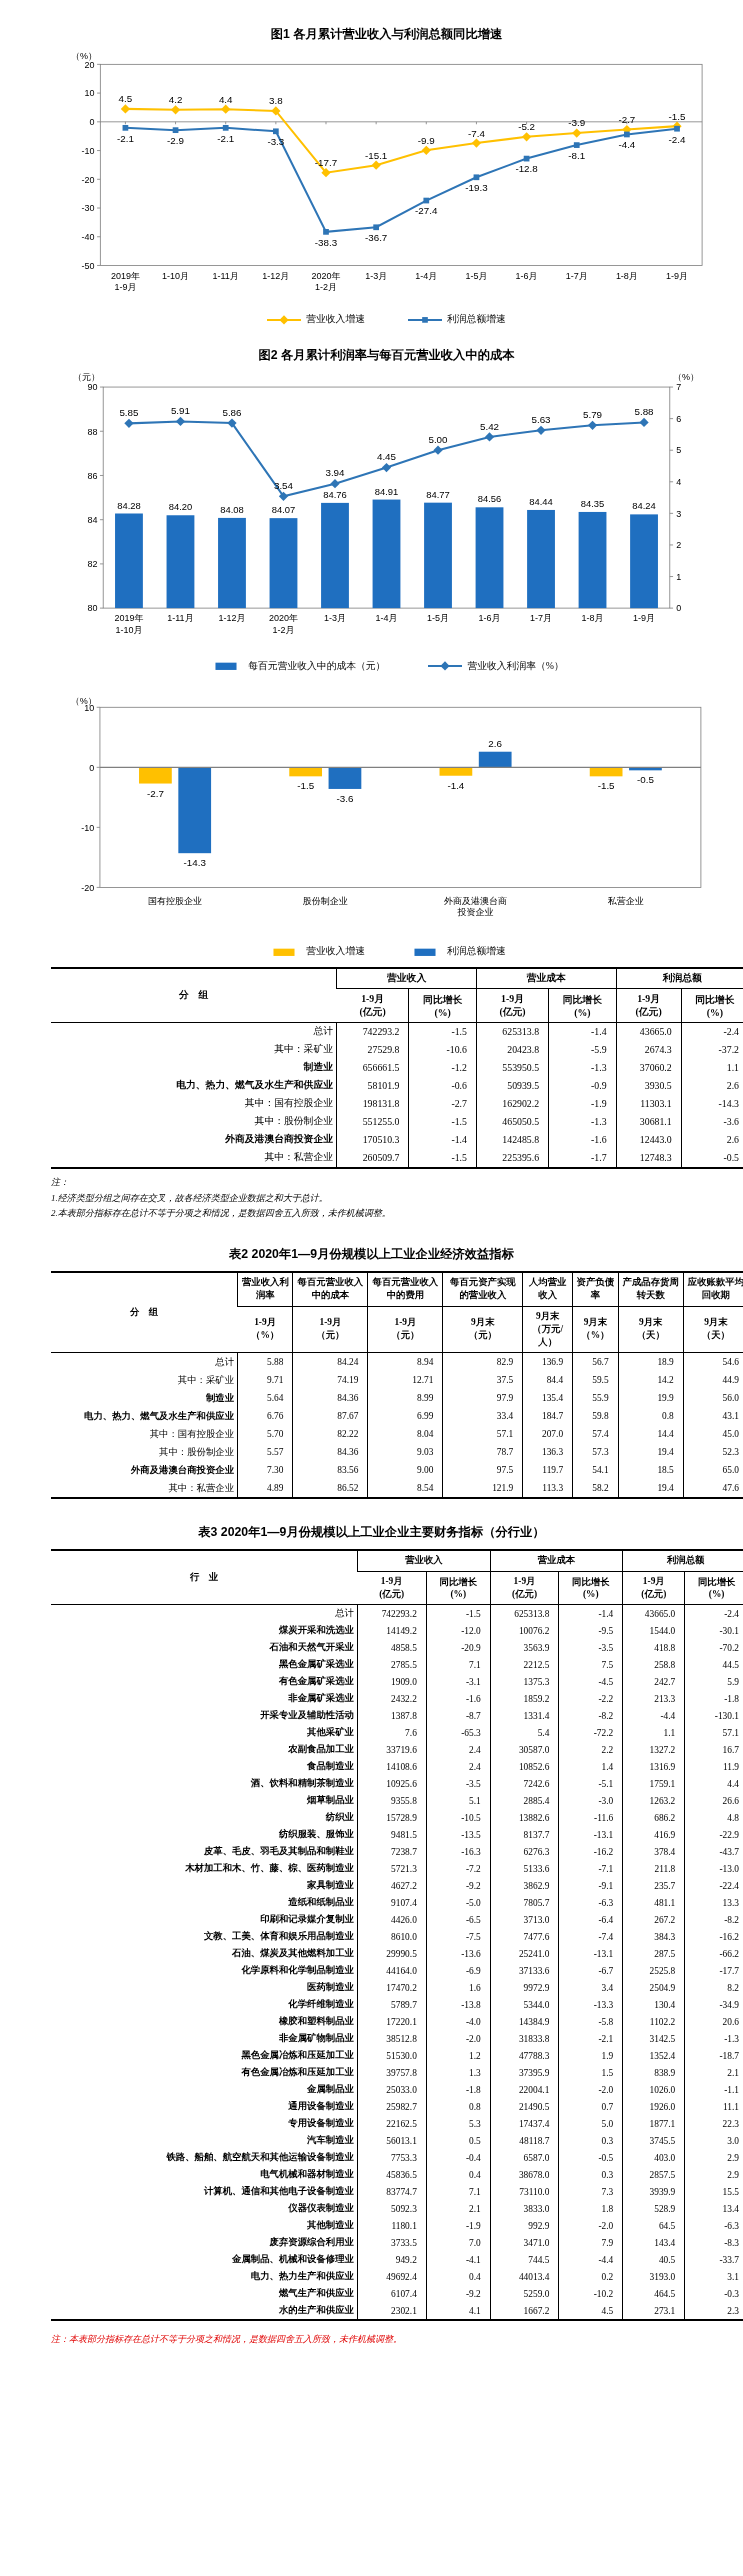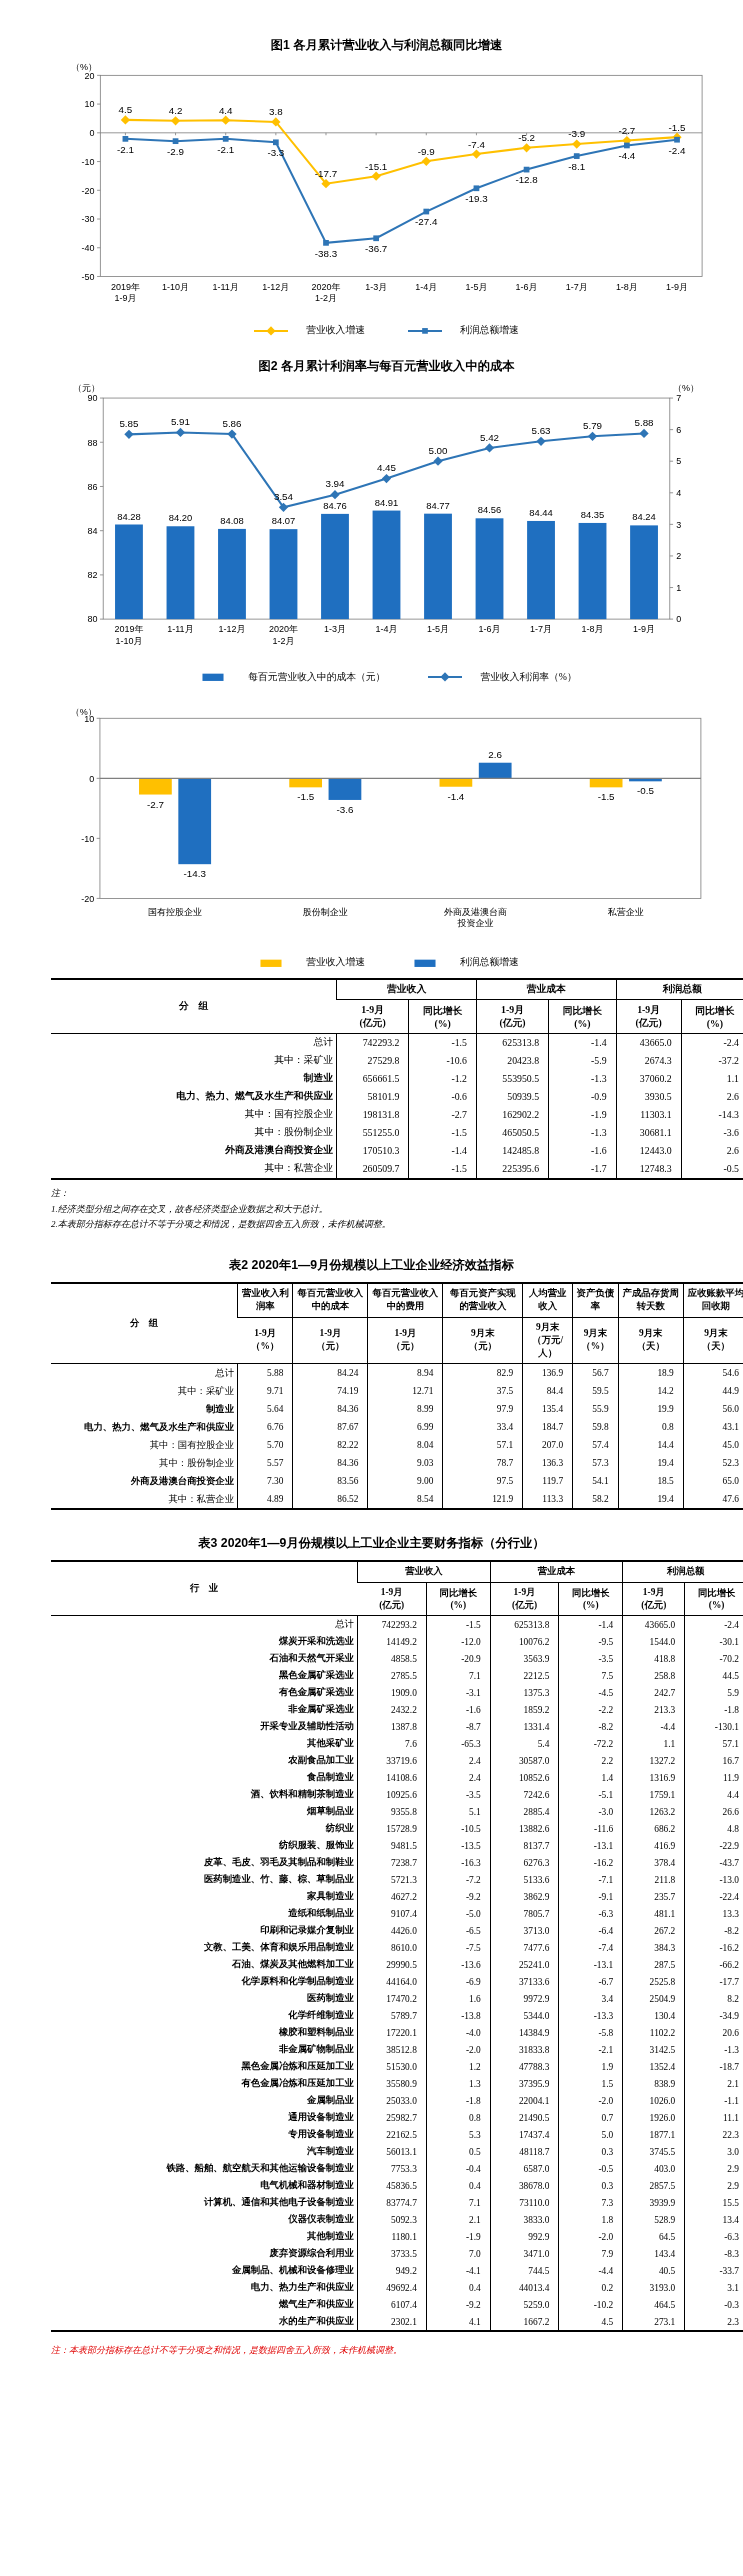--- a/index.html
+++ b/index.html
@@ -1,21 +1,21 @@
 <!DOCTYPE html>
 <html style="font-size:13px"><head>
 <meta charset="utf-8">
 <style>
   html,body{margin:0;padding:0;background:#fff;}
   body{width:743px;font-family:"Liberation Serif",serif;color:#000;}
-  .page{width:641px;margin:11px auto;padding:4.9px 0 19.6px;}
+  .page{width:641px;margin:0 auto;padding:4.9px 0 19.6px;}
   .fig{width:671px;margin:21px auto 3.3px;text-align:center;}
   .fig-title{font-family:"Liberation Sans",sans-serif;font-weight:bold;font-size:12.3px;margin-bottom:4.9px;}
   .legend{display:flex;justify-content:center;gap:43px;font-size:9.8px;margin:1.6px 0 8.2px;align-items:center;}
-  .legend .leg{display:inline-flex;align-items:center;gap:18px;}
+  .legend .leg{display:inline-flex;align-items:center;gap:5px;}
   .tbl-title{font-family:"Liberation Sans",sans-serif;text-align:center;font-weight:bold;font-size:12.3px;margin:24.6px 0 8.2px;}
   table.dt{border-collapse:collapse;border-top:2px solid #000;border-bottom:2px solid #000;margin:0 auto;width:697px;font-size:9.8px;}
   table.dt th{font-weight:bold;padding:3.3px 3.3px;vertical-align:middle;}
   table.dt td{padding:2.5px 3.3px;}
   table.t3{font-size:9.4px;}
   table.t3 td{padding:2px 3.3px;}
   table.t2{font-size:9.4px;}
   .dt th + th, .dt td + td{border-left:0.8px solid #000;}
   .dt thead th{border-bottom:0.8px solid #000;}
   .dt td.num{text-align:right;padding-right:9px;white-space:nowrap;}
@@ -784,21 +784,21 @@
             <tr>
               <td class="rowname ind">皮革、毛皮、羽毛及其制品和制鞋业</td>
               <td class="num">7238.7</td>
               <td class="num">-16.3</td>
               <td class="num">6276.3</td>
               <td class="num">-16.2</td>
               <td class="num">378.4</td>
               <td class="num">-43.7</td>
             </tr>
             <tr>
-              <td class="rowname ind">医药制造业、竹、藤、棕、草制品业</td>
+              <td class="rowname ind">木材加工和木、竹、藤、棕、医药制造业</td>
               <td class="num">5721.3</td>
               <td class="num">-7.2</td>
               <td class="num">5133.6</td>
               <td class="num">-7.1</td>
               <td class="num">211.8</td>
               <td class="num">-13.0</td>
             </tr>
             <tr>
               <td class="rowname ind">家具制造业</td>
               <td class="num">4627.2</td>
@@ -893,21 +893,21 @@
               <td class="rowname ind">黑色金属冶炼和压延加工业</td>
               <td class="num">51530.0</td>
               <td class="num">1.2</td>
               <td class="num">47788.3</td>
               <td class="num">1.9</td>
               <td class="num">1352.4</td>
               <td class="num">-18.7</td>
             </tr>
             <tr>
               <td class="rowname ind">有色金属冶炼和压延加工业</td>
-              <td class="num">35580.9</td>
+              <td class="num">39757.8</td>
               <td class="num">1.3</td>
               <td class="num">37395.9</td>
               <td class="num">1.5</td>
               <td class="num">838.9</td>
               <td class="num">2.1</td>
             </tr>
             <tr>
               <td class="rowname ind">金属制品业</td>
               <td class="num">25033.0</td>
               <td class="num">-1.8</td>

